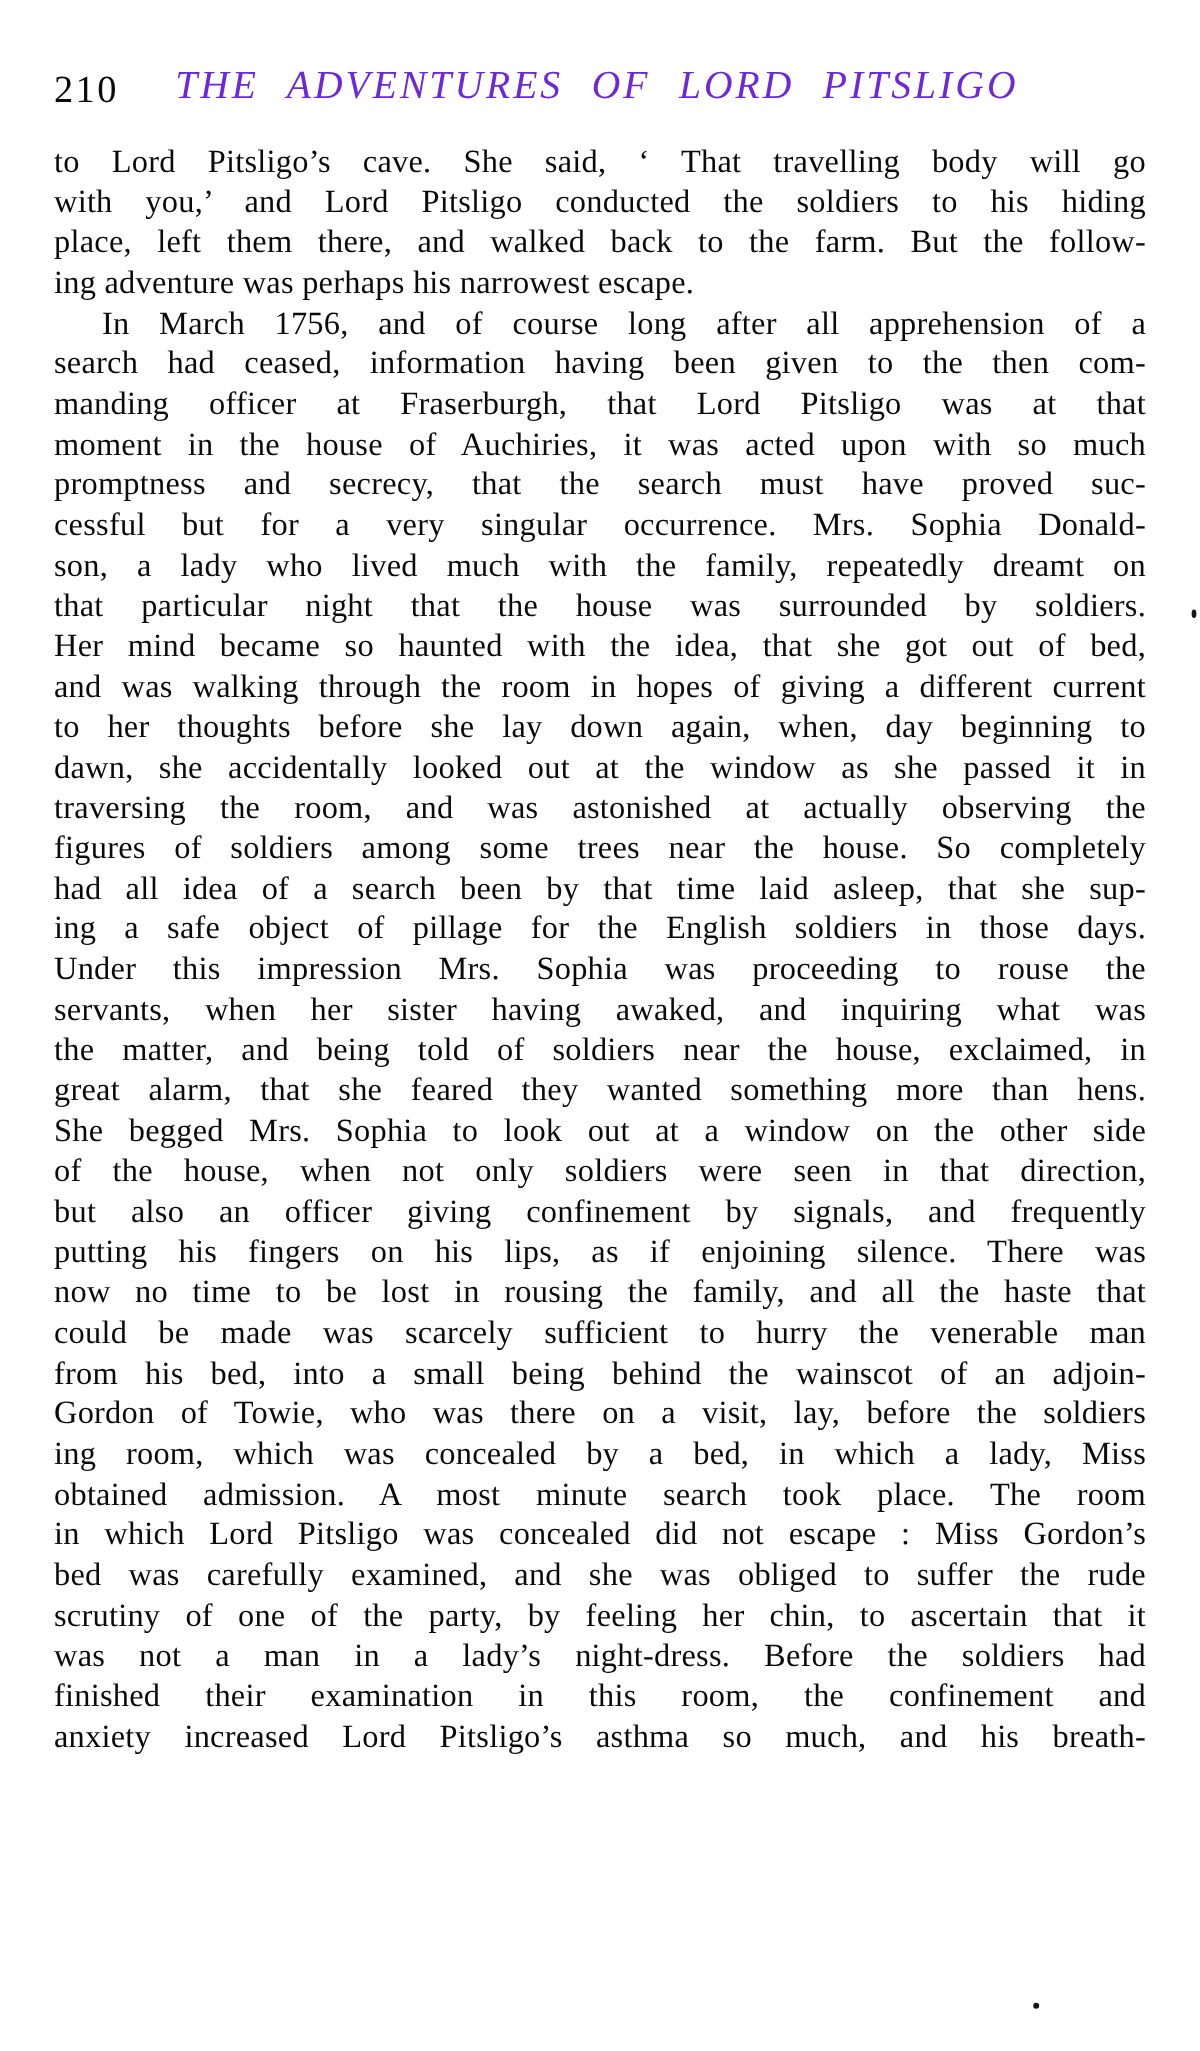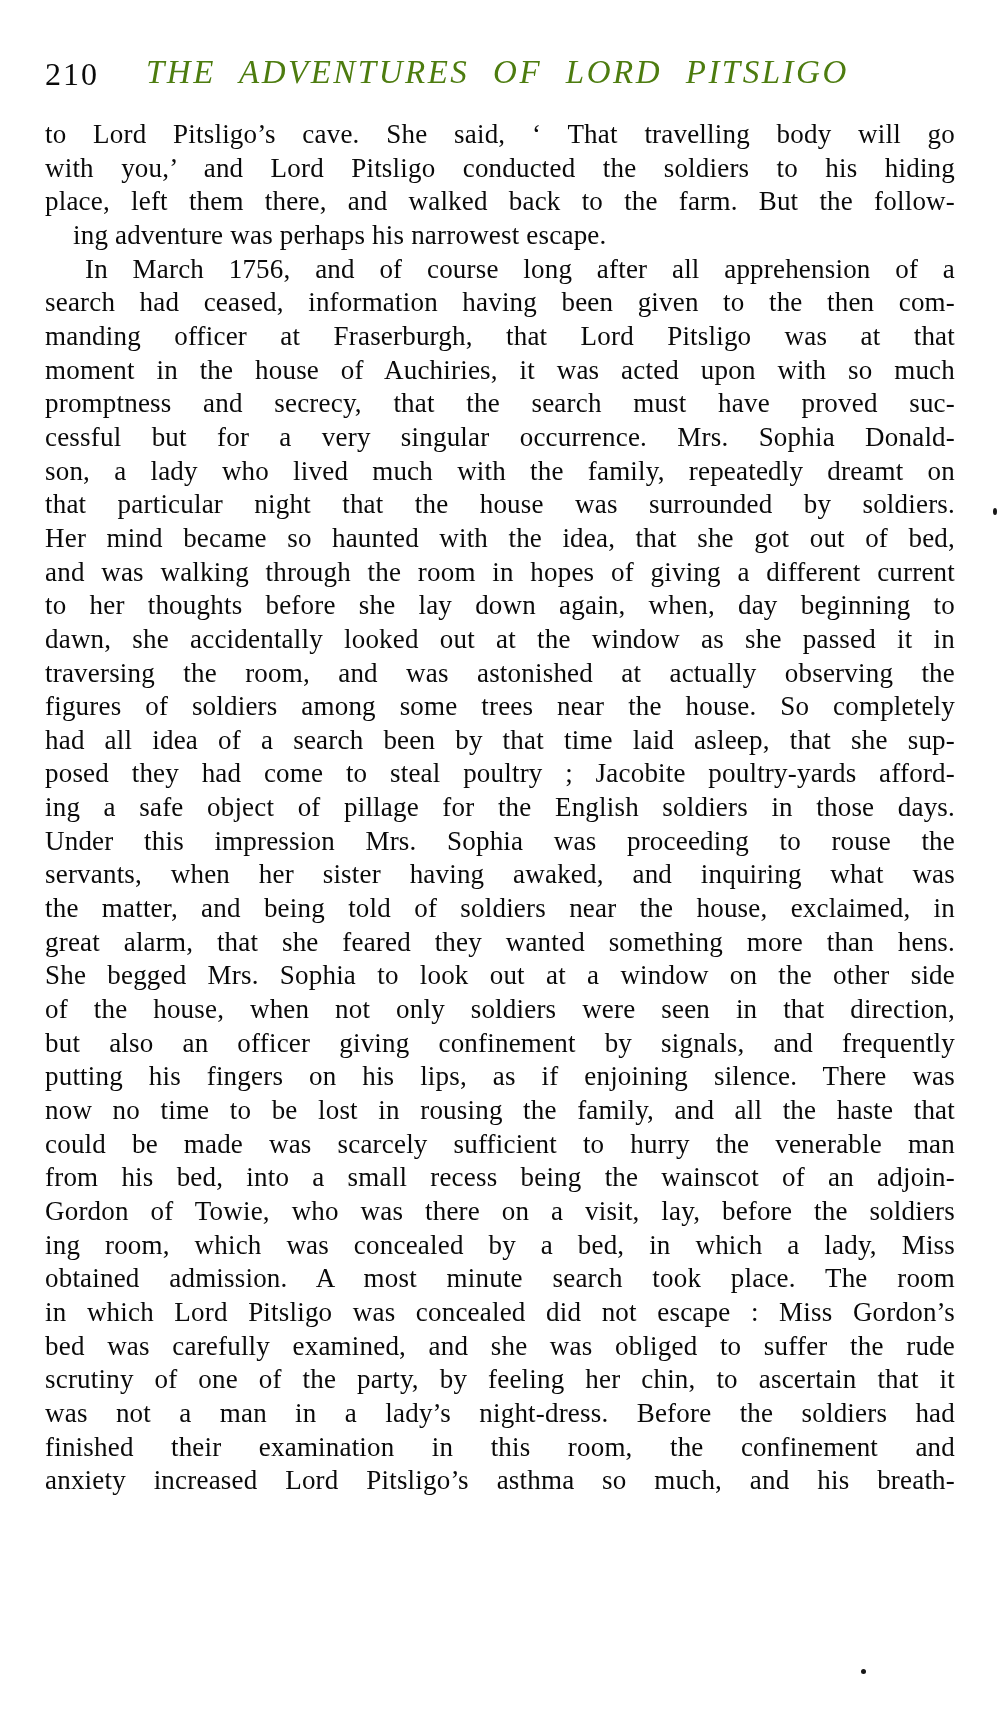--- a/index.html
+++ b/index.html
@@ -37,21 +37,21 @@
   }
   .running-title {
     position: absolute;
     left: 146px;
     top: 0;
     font-size: 33px;
     font-style: italic;
     letter-spacing: 2.5px;
     word-spacing: 13px;
     white-space: nowrap;
-    color: #4d7c0f;
+    color: #6d28d9;
   }
   .text-block {
     position: absolute;
     left: 45px;
     top: 118px;
     width: 910px;
   }
   .line {
     font-size: 27px;
     line-height: 33.66px;
@@ -65,21 +65,20 @@
   
   .line::after {
     content: "";
     display: inline-block;
     width: 100%;
     height: 0;
   }
   .line.no-justify {
     text-align: left;
     text-align-last: left;
-    margin-left: 28px;
   }
   .line.no-justify::after {
     content: none;
   }
   .line.indent {
     text-indent: 40px;
   }
   .speck {
     position: absolute;
     background: #161616;
@@ -111,33 +110,32 @@
       <div class="line">cessful but for a very singular occurrence.  Mrs. Sophia Donald-</div>
       <div class="line">son, a lady who lived much with the family, repeatedly dreamt on</div>
       <div class="line">that particular night that the house was surrounded by soldiers.</div>
       <div class="line">Her mind became so haunted with the idea, that she got out of bed,</div>
       <div class="line">and was walking through the room in hopes of giving a different current</div>
       <div class="line">to her thoughts before she lay down again, when, day beginning to</div>
       <div class="line">dawn, she accidentally looked out at the window as she passed it in</div>
       <div class="line">traversing the room, and was astonished at actually observing the</div>
       <div class="line">figures of soldiers among some trees near the house.  So completely</div>
       <div class="line">had all idea of a search been by that time laid asleep, that she sup-</div>
-      <div class="line">posed they had come to steal poultry ; Jacobite poultry-yards afford-</div>
       <div class="line">ing a safe object of pillage for the English soldiers in those days.</div>
       <div class="line">Under this impression Mrs. Sophia was proceeding to rouse the</div>
       <div class="line">servants, when her sister having awaked, and inquiring what was</div>
       <div class="line">the matter, and being told of soldiers near the house, exclaimed, in</div>
       <div class="line">great alarm, that she feared they wanted something more than hens.</div>
       <div class="line">She begged Mrs. Sophia to look out at a window on the other side</div>
       <div class="line">of the house, when not only soldiers were seen in that direction,</div>
       <div class="line">but also an officer giving confinement by signals, and frequently</div>
       <div class="line">putting his fingers on his lips, as if enjoining silence.  There was</div>
       <div class="line">now no time to be lost in rousing the family, and all the haste that</div>
       <div class="line">could be made was scarcely sufficient to hurry the venerable man</div>
-      <div class="line">from his bed, into a small recess being the wainscot of an adjoin-</div>
+      <div class="line">from his bed, into a small being behind the wainscot of an adjoin-</div>
       <div class="line">Gordon of Towie, who was there on a visit, lay, before the soldiers</div>
       <div class="line">ing room, which was concealed by a bed, in which a lady, Miss</div>
       <div class="line">obtained admission.  A most minute search took place.  The room</div>
       <div class="line">in which Lord Pitsligo was concealed did not escape : Miss Gordon’s</div>
       <div class="line">bed was carefully examined, and she was obliged to suffer the rude</div>
       <div class="line">scrutiny of one of the party, by feeling her chin, to ascertain that it</div>
       <div class="line">was not a man in a lady’s night-dress.  Before the soldiers had</div>
       <div class="line">finished their examination in this room, the confinement and</div>
       <div class="line">anxiety increased Lord Pitsligo’s asthma so much, and his breath-</div>
     </div>

